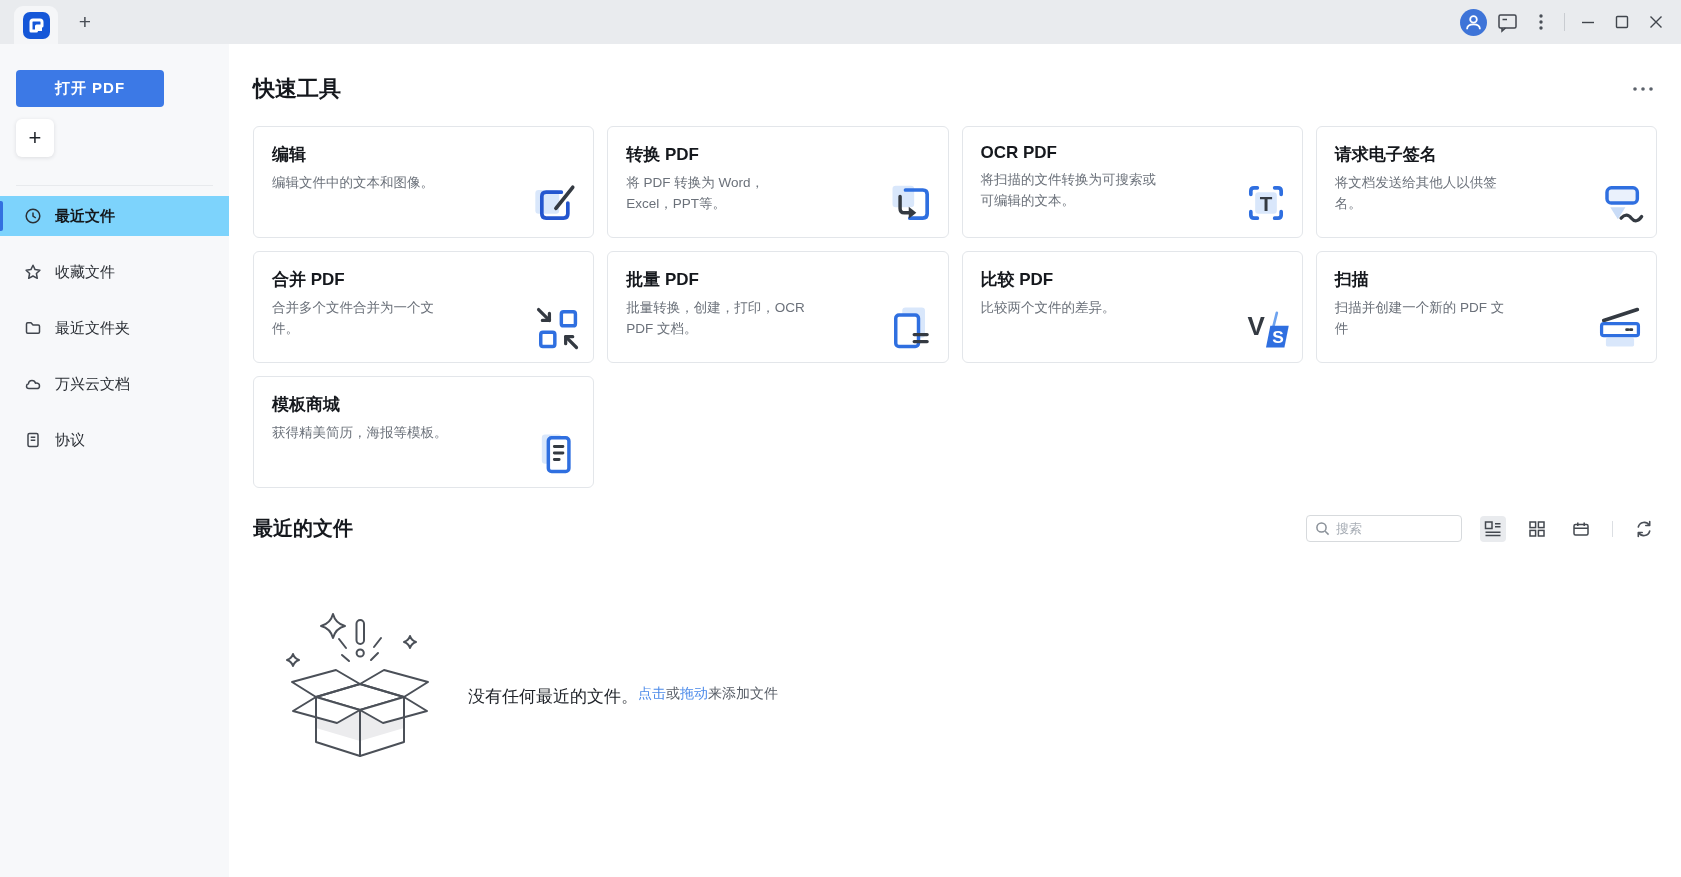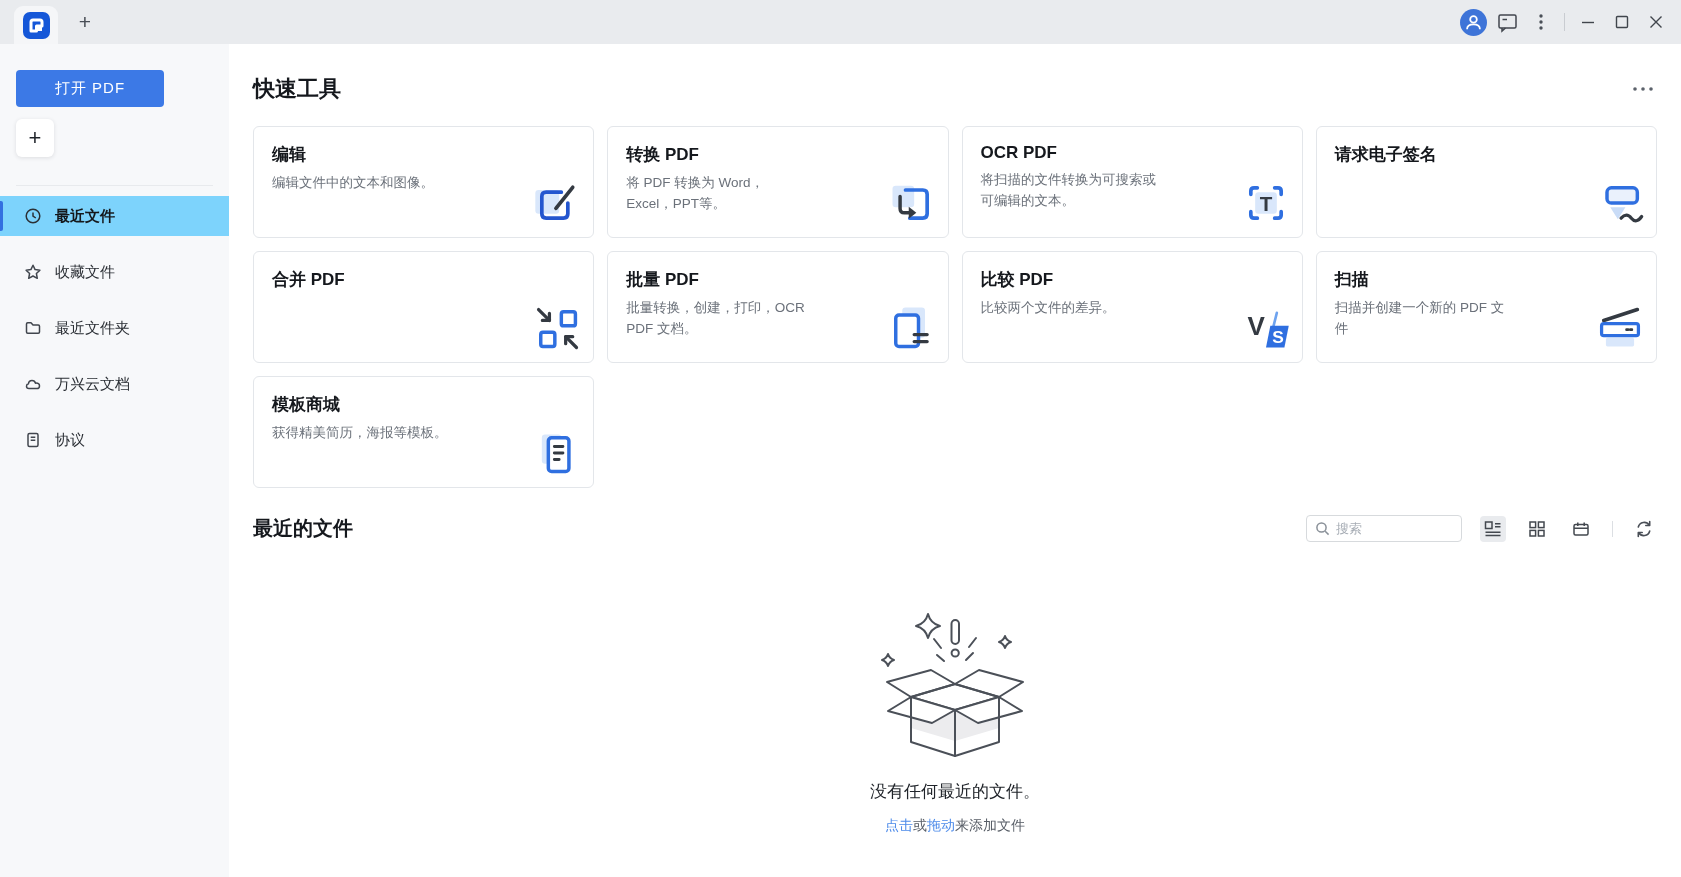--- a/index.html
+++ b/index.html
@@ -18,21 +18,21 @@
   .tb-btn { width:34px; height:44px; display:flex; align-items:center; justify-content:center; cursor:pointer; }
   .avatar { width:27px; height:27px; border-radius:50%; background:#3e74d8; display:flex; align-items:center; justify-content:center; }
   .tb-sep { width:1px; height:18px; background:#c9ccd1; margin:0 6px; }
 
   
   .content { flex:1; display:flex; min-height:0; }
 
   
   .sidebar { flex:0 0 229px; background:#f7f8fa; padding-top:26px; }
   .open-btn { margin-left:16px; width:148px; height:37px; background:#3c79e6; color:#fff; border:none;
-              border-radius:4px; font-size:15px; font-weight:400; font-family:inherit; display:flex;
+              border-radius:4px; font-size:15px; font-weight:700; font-family:inherit; display:flex;
               align-items:center; justify-content:center; cursor:pointer; letter-spacing:1px; }
   .add-btn { margin:12px 0 0 16px; width:38px; height:38px; background:#fff; border:none; border-radius:6px;
              box-shadow:0 1px 4px rgba(31,35,41,.12); font-size:22px; font-weight:400; color:#1f2329;
              display:flex; align-items:center; justify-content:center; cursor:pointer; font-family:inherit; }
   .side-div { margin:28px 16px 10px 16px; border-top:1px solid #e8eaed; }
   .nav-item { height:40px; display:flex; align-items:center; padding-left:24px; gap:13px; font-size:15px;
               color:#2a2e34; margin-bottom:16px; position:relative; cursor:pointer; }
   .nav-item.active { background:#7dd3fc; font-weight:700; color:#15181c; }
   .nav-item.active::before { content:""; position:absolute; left:0; top:5px; bottom:5px; width:3px;
               background:#3370e0; border-radius:0 2px 2px 0; }
@@ -56,21 +56,21 @@
   .recent-controls { margin-left:auto; display:flex; align-items:center; gap:18px; }
   .searchbox { width:156px; height:27px; border:1px solid #d7dadd; border-radius:4px; background:#fff;
                display:flex; align-items:center; padding:0 8px; gap:6px; }
   .searchbox input { border:none; outline:none; flex:1; min-width:0; font-size:13px; font-family:inherit; color:#333; background:transparent; }
   .searchbox input::placeholder { color:#a6acb4; }
   .view-btn { width:26px; height:26px; display:flex; align-items:center; justify-content:center;
               border-radius:4px; cursor:pointer; }
   .view-btn.active { background:#e9ebee; }
   .v-sep { width:1px; height:16px; background:#dcdfe3; }
 
-  .empty { margin-top:70px; display:flex; flex-direction:column; align-items:center; }
+  .empty { margin-top:70px; display:flex; flex-direction:row; align-items:center; }
   .empty-msg { margin-top:18px; font-size:17px; color:#20242a; }
   .empty-links { margin-top:14px; font-size:14px; color:#575d66; }
   .empty-links .link { color:#4d8bea; cursor:pointer; }
 </style>
 </head>
 <body>
 
 <div class="app">
 
   <div class="titlebar">
@@ -226,29 +226,31 @@
               <path d="M32 10 H35 Q38 10 38 13 V16"></path>
               <path d="M38 32 V35 Q38 38 35 38 H32"></path>
               <path d="M16 38 H13 Q10 38 10 35 V32"></path>
             </g>
             <text x="24" y="31" font-size="19" font-weight="bold" fill="#343a42" text-anchor="middle" font-family="Liberation Sans, sans-serif">T</text>
           </svg>
         </div>
 
         <div class="card">
           <div class="card-title">请求电子签名</div>
+          <div class="card-desc">将文档发送给其他人以供签名。</div>
           <svg class="card-ic" viewBox="0 0 48 48">
             <rect x="12" y="10" width="28" height="14" rx="4" fill="#eaf1fc" stroke="#2f6fe0" stroke-width="3.2"></rect>
             <path d="M15 28 L29 28 L22 39 Z" fill="#c9dcf7"></path>
             <path d="M25 38 Q30 32.5 34.5 38 Q39 43.5 44 36.5" fill="none" stroke="#343a42" stroke-width="3" stroke-linecap="round"></path>
           </svg>
         </div>
 
         <div class="card">
           <div class="card-title">合并 PDF</div>
+          <div class="card-desc">合并多个文件合并为一个文件。</div>
           <svg class="card-ic" viewBox="0 0 48 48">
             <rect x="28" y="9" width="13" height="13" rx="2" fill="none" stroke="#2f6fe0" stroke-width="3.2"></rect>
             <rect x="9" y="28" width="13" height="13" rx="2" fill="none" stroke="#2f6fe0" stroke-width="3.2"></rect>
             <path d="M7 7 L17 17" stroke="#343a42" stroke-width="3" stroke-linecap="round"></path>
             <path d="M17 10.5 V17 H10.5" fill="none" stroke="#343a42" stroke-width="3" stroke-linecap="round" stroke-linejoin="round"></path>
             <path d="M42 42 L32 32" stroke="#343a42" stroke-width="3" stroke-linecap="round"></path>
             <path d="M32 38.5 V32 H38.5" fill="none" stroke="#343a42" stroke-width="3" stroke-linecap="round" stroke-linejoin="round"></path>
           </svg>
         </div>
 

